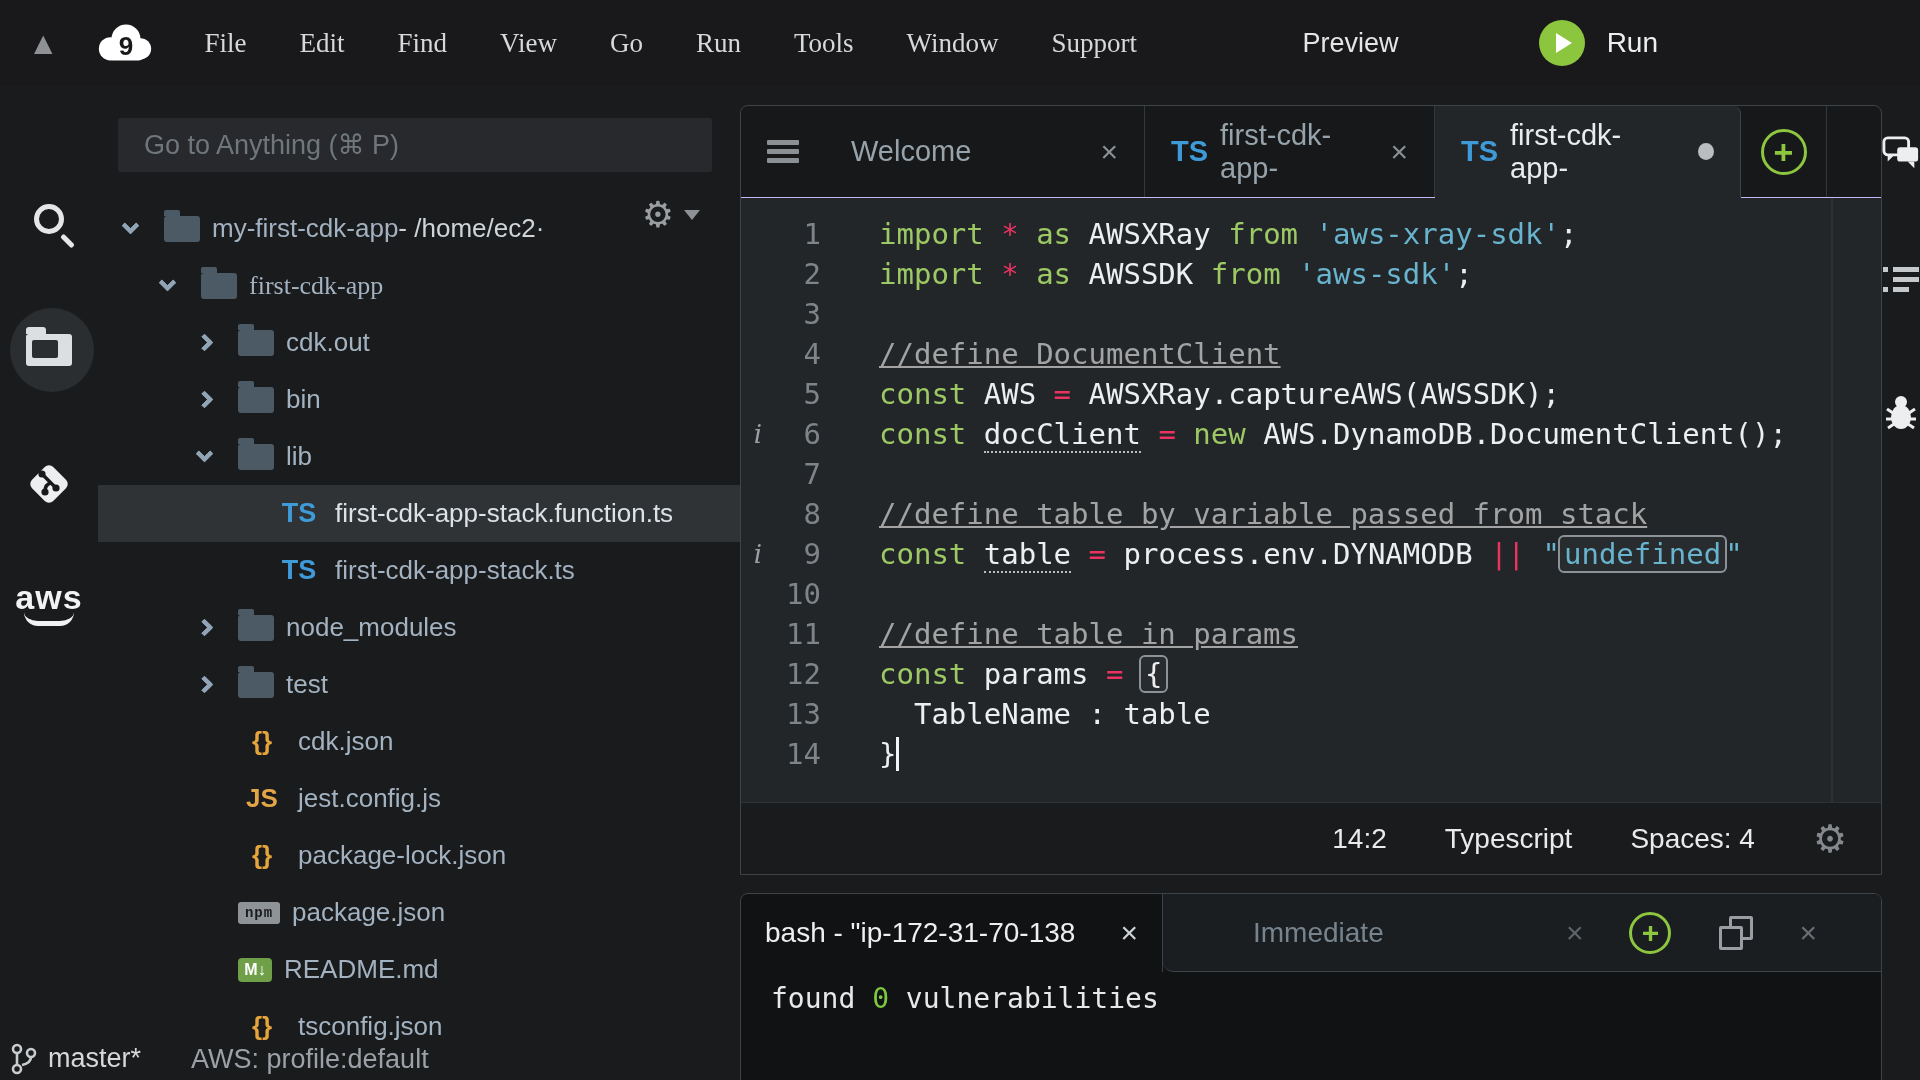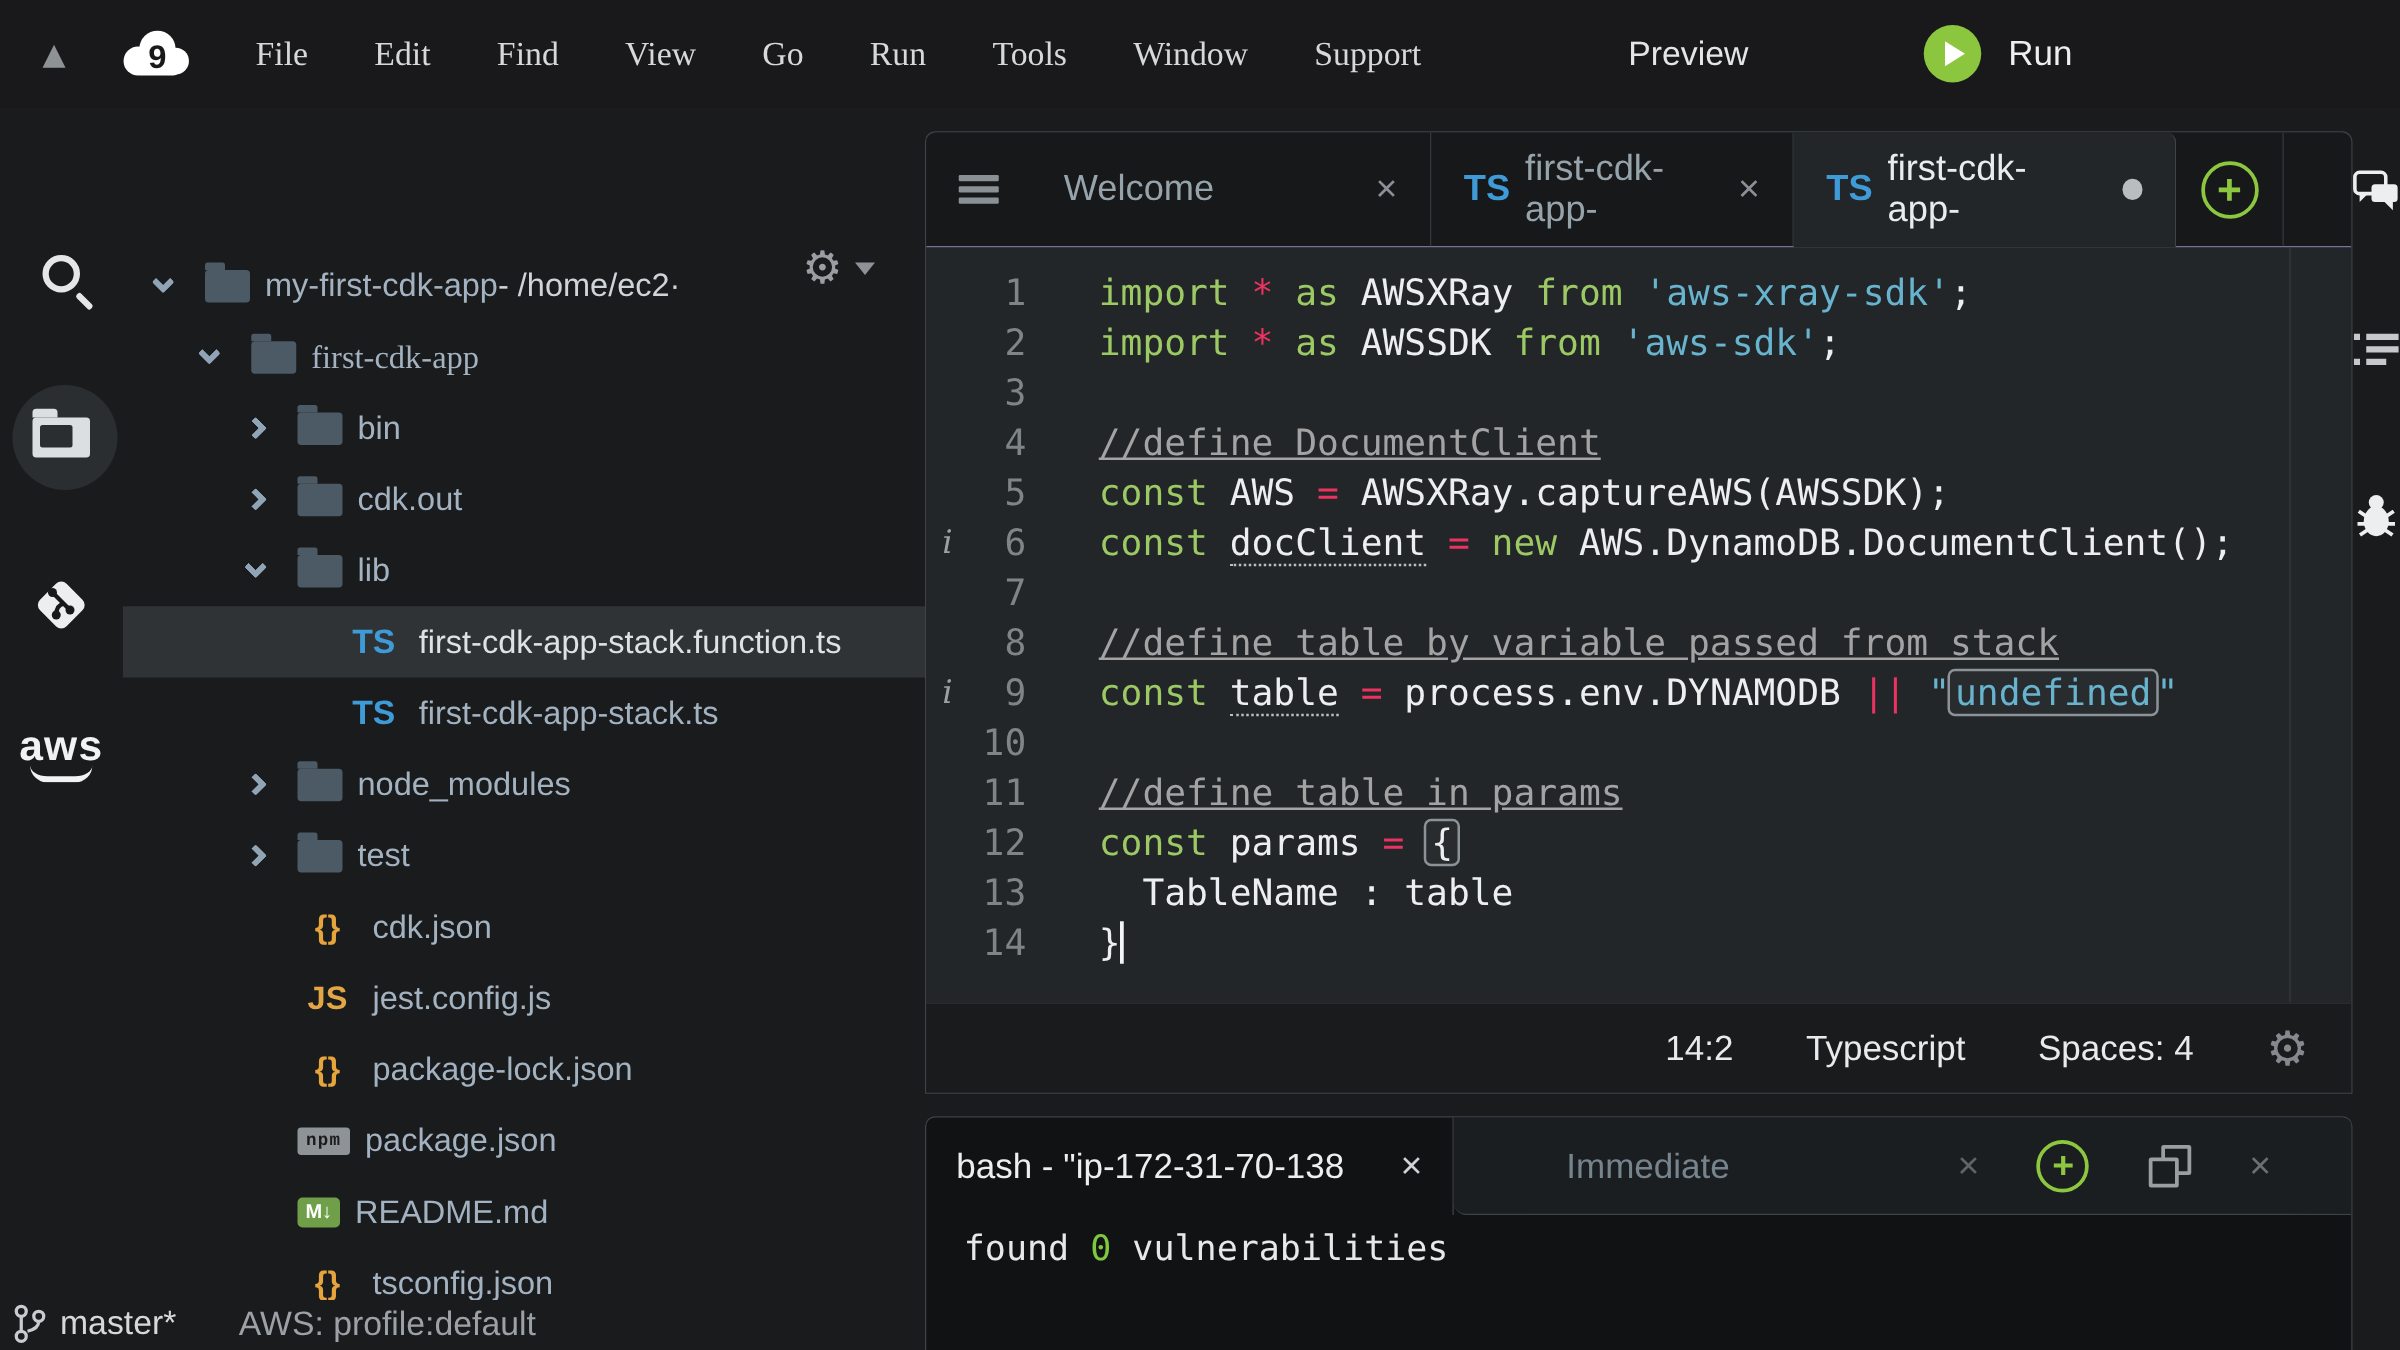--- a/index.html
+++ b/index.html
@@ -172,20 +172,21 @@
   </div>
   <div class="rail-ic" style="top:496px;">
     <div class="aws-logo">
         <div class="aws-txt">aws</div>
         <div class="aws-smile"></div>
       </div>
   </div>
 </div>
 
 <div id="treepanel">
+  <div id="goto">Go to Anything (⌘ P)</div>
   <div id="tree-gear">
     <span class="gear-glyph">⚙</span>
     <span class="caret-down"></span>
   </div>
   <div id="tree">
       <div class="tree-row" style="padding-left: 26px;">
         <span class="chev-wrap">
           <span class="chev down"></span>
         </span>
         <span class="t-icon folder"></span>
@@ -197,28 +198,28 @@
           <span class="chev down"></span>
         </span>
         <span class="t-icon folder"></span>
         <span class="t-label">first-cdk-app</span>
       </div>
       <div class="tree-row" style="padding-left: 100px;">
         <span class="chev-wrap">
           <span class="chev right"></span>
         </span>
         <span class="t-icon folder"></span>
+        <span class="t-label">cdk.out</span>
+      </div>
+      <div class="tree-row" style="padding-left: 100px;">
+        <span class="chev-wrap">
+          <span class="chev right"></span>
+        </span>
+        <span class="t-icon folder"></span>
         <span class="t-label">bin</span>
-      </div>
-      <div class="tree-row" style="padding-left: 100px;">
-        <span class="chev-wrap">
-          <span class="chev right"></span>
-        </span>
-        <span class="t-icon folder"></span>
-        <span class="t-label">cdk.out</span>
       </div>
       <div class="tree-row" style="padding-left: 100px;">
         <span class="chev-wrap">
           <span class="chev down"></span>
         </span>
         <span class="t-icon folder"></span>
         <span class="t-label">lib</span>
       </div>
       <div class="tree-row sel" style="padding-left: 137px;">
         <span class="chev-wrap"></span>

